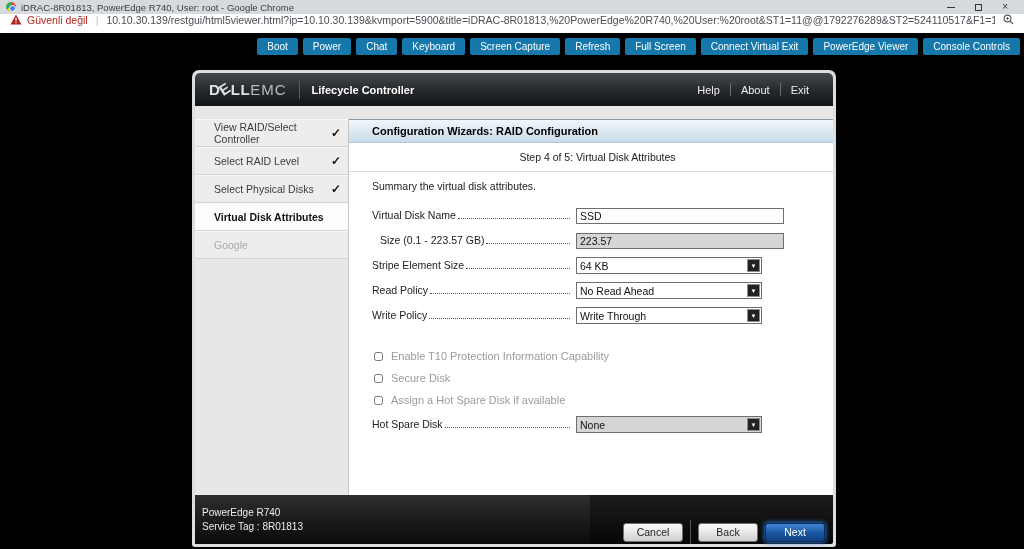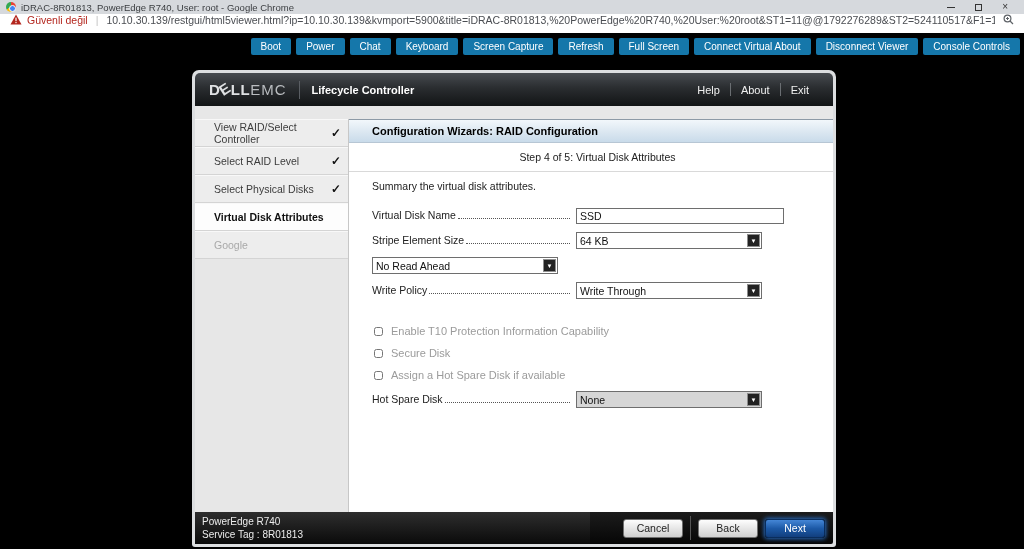--- a/index.html
+++ b/index.html
@@ -88,22 +88,22 @@
   .selbox .stext { flex:1; font-size:10.5px; color:#111; padding-left:3px; white-space:nowrap; overflow:hidden; }
   .selbox .sarrow { flex:none; width:13px; height:13px; margin:1px; background:#222; border:1px solid #8d8d8d;
                     color:#fff; font-size:6px; display:flex; align-items:center; justify-content:center; }
   .selbox.ro { background:#d6d6d6; }
 
   .cbrow { display:flex; align-items:center; gap:8px; margin:10px 0 10px 2px; }
   .cbrow input { width:9px; height:9px; accent-color:#888; }
   .cbrow .cbl { font-size:11px; color:#9b9b9b; }
 
   
-  .lc-footer { flex:none; height:32px; background:linear-gradient(#1c1c1c, #060606); border-radius:0 0 2px 2px;
-               display:flex; align-items:center; padding:0 8px 0 0; }
+  .lc-footer { flex:none; height:49px; background:linear-gradient(#1c1c1c, #060606); border-radius:0 0 2px 2px;
+               display:flex; align-items:flex-end; padding:0 8px 0 0; }
   .foot-text { height:100%; width:395px; background:linear-gradient(#2e2e2e, #0a0a0a); color:#ececec;
                font-size:10px; line-height:1.35; display:flex; flex-direction:column; justify-content:center;
                padding-left:7px; }
   .foot-btns { margin-left:auto; display:flex; align-items:center; gap:7px; }
   .fbtn { width:60px; height:19px; border-radius:3px; font-size:10.5px; font-family:"Liberation Sans", sans-serif;
           border:1px solid #6f6f6f; background:linear-gradient(#fdfdfd, #cfcfcf); color:#1d1d1d; cursor:pointer; }
   .fbtn.next { background:linear-gradient(#4486d6, #1c59a6 50%, #123f7e); border:1px solid #0a2d5c; color:#fff;
                box-shadow:0 0 4px 1px rgba(45,125,225,.85); }
   .fsep { width:1px; height:24px; background:#555; }
 </style>
@@ -140,22 +140,22 @@
   </div>
 
   <div class="toolbar">
     <button class="tb-btn">Boot</button>
     <button class="tb-btn">Power</button>
     <button class="tb-btn">Chat</button>
     <button class="tb-btn">Keyboard</button>
     <button class="tb-btn">Screen Capture</button>
     <button class="tb-btn">Refresh</button>
     <button class="tb-btn">Full Screen</button>
-    <button class="tb-btn">Connect Virtual About</button>
-    <button class="tb-btn">Disconnect Viewer</button>
+    <button class="tb-btn">Connect Virtual Exit</button>
+    <button class="tb-btn">PowerEdge Viewer</button>
     <button class="tb-btn">Console Controls</button>
   </div>
 
   <div class="console">
     <div class="panel">
 
       <div class="lc-header">
         <span class="logo">
           <span class="logo-dell"><span>D</span><span class="slant">E</span><span>LL</span></span>
             <span class="logo-emc">EMC</span>
@@ -201,30 +201,41 @@
 
           <div class="form">
             <div class="frow">
               <span class="flabel">
                 <span class="lt">Virtual Disk Name</span>
                   <span class="dots"></span>
               </span>
               <input class="tinput" type="text" value="SSD" style="">
             </div>
             <div class="frow">
+              <span class="flabel indent">
+                <span class="lt">Size (0.1 - 223.57 GB)</span>
+                  <span class="dots"></span>
+              </span>
+              <input class="tinput ro" type="text" readonly="" value="223.57" style="">
+            </div>
+            <div class="frow">
               <span class="flabel">
                 <span class="lt">Stripe Element Size</span>
                   <span class="dots"></span>
               </span>
               <span class="selbox">
                 <span class="stext">64 KB</span>
                 <span class="sarrow">▼</span>
               </span>
             </div>
             <div class="frow">
+              <span class="flabel">
+                <span class="lt">Read Policy</span>
+                  <span class="dots"></span>
+              </span>
               <span class="selbox">
                 <span class="stext">No Read Ahead</span>
                 <span class="sarrow">▼</span>
               </span>
             </div>
             <div class="frow">
               <span class="flabel">
                 <span class="lt">Write Policy</span>
                   <span class="dots"></span>
               </span>

